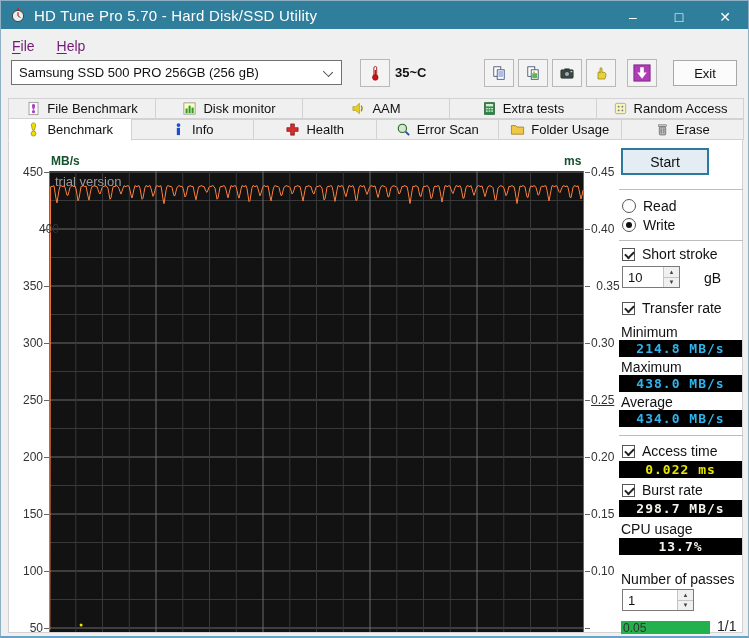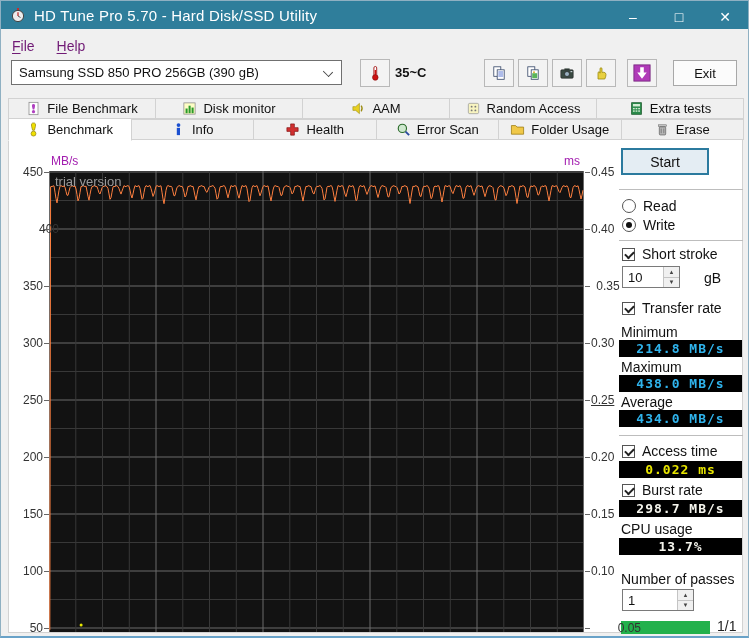--- a/index.html
+++ b/index.html
@@ -42,21 +42,21 @@
   .tab { flex:1; display:flex; align-items:center; justify-content:center; gap:6px;
          border:1px solid #d2d2d2; background:#f0f0f0; font-size:13px; color:#111; margin-right:-1px; }
   .tab svg { width:15px; height:15px; flex:none; }
   .tab.active { background:#fff; border-bottom:1px solid #fff; height:23px; margin-top:-1px; z-index:4; }
 
   
   .content-pane { position:absolute; left:7px; top:138px; width:735px; height:494px;
                   background:#fff; border:1px solid #d2d2d2; }
 
   
-  .axis-unit { position:absolute; font-size:12px; color:#a21caf; z-index:2; }
+  .axis-unit { position:absolute; font-size:12px; color:#14532d; z-index:2;font-weight:bold; }
   .plot-svg { position:absolute; left:48px; top:170px; z-index:1; }
   .watermark { position:absolute; left:54px; top:173px; font-size:13px; color:#9a9a9a; z-index:2; }
   .tick-label { position:absolute; font-size:12px; color:#333; height:14px; line-height:14px; z-index:2; }
   .tick-dash { position:absolute; width:5px; height:1px; background:#666; z-index:2; }
 
   
   .start-btn { position:absolute; left:620px; top:147px; width:88px; height:27px; background:#e4edf3;
                border:2px solid #2b7a9e; font-size:14px; color:#111; display:flex; align-items:center; justify-content:center; }
   .hsep { position:absolute; left:618px; width:124px; height:1px; background:#bdbdbd; }
   .radio-row, .check-row { position:absolute; left:621px; display:flex; align-items:center; font-size:14px; color:#111; }
@@ -98,21 +98,21 @@
       <span class="win-btn">✕</span>
     </div>
   </div>
 
   <div class="menubar">
     <span class="menu-item"><u>F</u>ile</span>
     <span class="menu-item"><u>H</u>elp</span>
   </div>
 
   <div class="drive-select">
-    <span>Samsung SSD 850 PRO 256GB (390 gB)</span>
+    <span>Samsung SSD 500 PRO 256GB (256 gB)</span>
     <span class="chevron"></span>
   </div>
 
   <div class="tool-btn" style="left:359px;">
     <svg width="16" height="16" viewBox="0 0 16 16">
       <rect x="6.9" y="1.5" width="2.8" height="9.5" rx="1.4" fill="#fff" stroke="#a01010" stroke-width="0.9"></rect>
       <rect x="7.6" y="5" width="1.4" height="6.5" fill="#cc1010"></rect>
       <circle cx="8.3" cy="12.4" r="2.8" fill="#cc1010" stroke="#801010" stroke-width="0.6"></circle>
     </svg>
   </div>
@@ -177,45 +177,45 @@
         <rect x="10.2" y="7" width="2.2" height="6" fill="#2a9a2a"></rect>
       </svg>
       <span>Disk monitor</span>
     </div>
     <div class="tab">
       <svg viewBox="0 0 16 16">
         <polygon points="2,6 5,6 9,2.5 9,13.5 5,10 2,10" fill="#e8d020" stroke="#9a8a10" stroke-width="0.6"></polygon>
         <path d="M10.8 5 Q13 8 10.8 11" fill="none" stroke="#9a8a10" stroke-width="1.3"></path>
       </svg>
       <span>AAM</span>
-    </div>
-    <div class="tab">
-      <svg viewBox="0 0 16 16">
-        <rect x="2.5" y="2.5" width="11" height="11" rx="1.5" fill="#f8f4c0" stroke="#999" stroke-width="0.8"></rect>
-        <circle cx="6" cy="6" r="1" fill="#777"></circle>
-          <circle cx="10" cy="6" r="1" fill="#777"></circle>
-        <circle cx="6" cy="10" r="1" fill="#777"></circle>
-          <circle cx="10" cy="10" r="1" fill="#777"></circle>
-      </svg>
-      <span>Random Access</span>
     </div>
     <div class="tab">
       <svg viewBox="0 0 16 16">
         <rect x="2.8" y="1.8" width="10.4" height="12.4" fill="#2a8a4a" stroke="#1a5a2a" stroke-width="0.8"></rect>
         <rect x="4.2" y="3.2" width="7.6" height="2.6" fill="#d4ecd4"></rect>
         <g fill="#d4ecd4">
           <rect x="4.2" y="7.4" width="1.9" height="1.5"></rect>
             <rect x="7" y="7.4" width="1.9" height="1.5"></rect>
             <rect x="9.8" y="7.4" width="1.9" height="1.5"></rect>
           <rect x="4.2" y="10" width="1.9" height="1.5"></rect>
             <rect x="7" y="10" width="1.9" height="1.5"></rect>
             <rect x="9.8" y="10" width="1.9" height="1.5"></rect>
         </g>
       </svg>
       <span>Extra tests</span>
+    </div>
+    <div class="tab">
+      <svg viewBox="0 0 16 16">
+        <rect x="2.5" y="2.5" width="11" height="11" rx="1.5" fill="#f8f4c0" stroke="#999" stroke-width="0.8"></rect>
+        <circle cx="6" cy="6" r="1" fill="#777"></circle>
+          <circle cx="10" cy="6" r="1" fill="#777"></circle>
+        <circle cx="6" cy="10" r="1" fill="#777"></circle>
+          <circle cx="10" cy="10" r="1" fill="#777"></circle>
+      </svg>
+      <span>Random Access</span>
     </div>
   </div>
 
   <div class="tab-row row2">
     <div class="tab active">
       <svg viewBox="0 0 16 16">
         <path d="M8 1 C10 1 10.5 2.1 10 4.8 L9 8.8 L7 8.8 L6 4.8 C5.5 2.1 6 1 8 1Z" fill="#f0e000" stroke="#8a7a00" stroke-width="0.7"></path>
         <circle cx="8" cy="12.4" r="2.6" fill="#f0e000" stroke="#8a7a00" stroke-width="0.7"></circle>
       </svg>
       <span>Benchmark</span>
@@ -407,15 +407,15 @@
     <div class="tick-label" style="top: 506px; left: 14px; width: 28px; text-align: right;">150</div>
     <div class="tick-dash" style="top: 513px; left: 43px;"></div>
     <div class="tick-label" style="top: 506px; left: 590px; width: 34px; text-align: left;">0.15</div>
     <div class="tick-dash" style="top: 513px; left: 584px;"></div>
     <div class="tick-label" style="top: 563px; left: 14px; width: 28px; text-align: right;">100</div>
     <div class="tick-dash" style="top: 570px; left: 43px;"></div>
     <div class="tick-label" style="top: 563px; left: 590px; width: 34px; text-align: left;">0.10</div>
     <div class="tick-dash" style="top: 570px; left: 584px;"></div>
     <div class="tick-label" style="top: 620px; left: 14px; width: 28px; text-align: right;">50</div>
     <div class="tick-dash" style="top: 627px; left: 43px;"></div>
-    <div class="tick-label" style="top: 620px; left: 606px; width: 34px; text-align: right;">0.05</div>
+    <div class="tick-label" style="top: 620px; left: 622px; width: 34px; text-align: left;">0.05</div>
     <div class="tick-dash" style="top: 627px; left: 584px;"></div>
   </div>
 
 </body></html>

